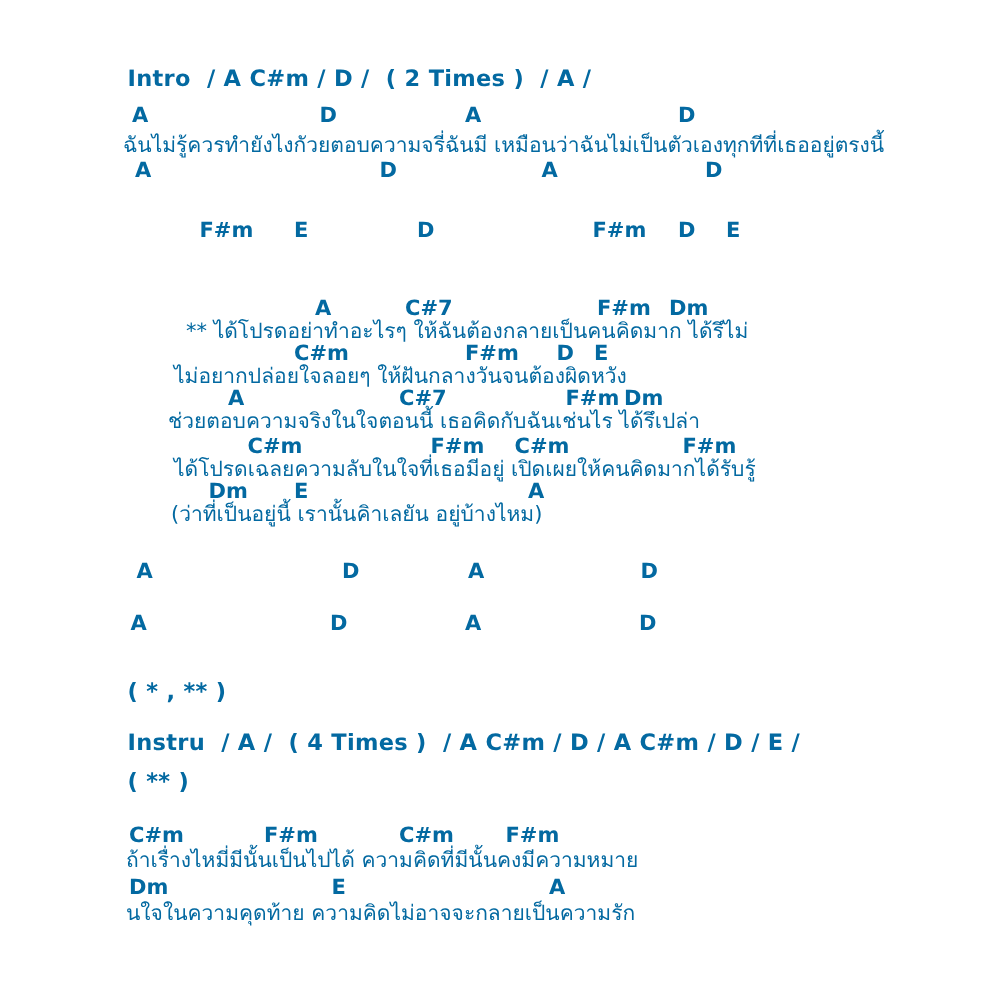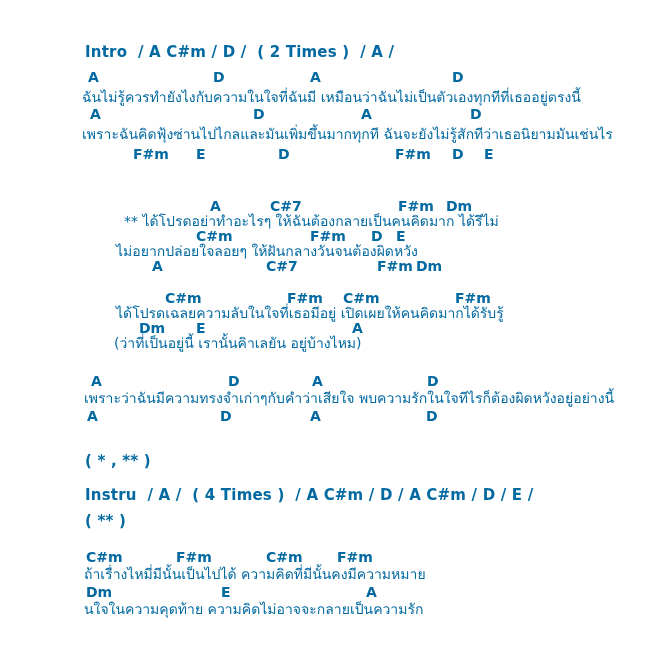--- a/index.html
+++ b/index.html
@@ -24,29 +24,28 @@
 <div class="page">
 
   <div class="ln hdr" style="left:85px;top:45px">Intro  / A C#m / D /  ( 2 Times )  / A /</div>
 
   <div class="row" style="top:70px">
     <span class="chord" style="left:88px">A</span>
     <span class="chord" style="left:213px">D</span>
     <span class="chord" style="left:310px">A</span>
     <span class="chord" style="left:452px">D</span>
   </div>
-  <div class="ln lyric" style="left:82px;top:90px">ฉันไม่รู้ควรทำยังไงกับความในใจที่ฉันมี เหมือนว่าฉันไม่เป็นตัวเองทุกทีที่เธออยู่ตรงนี้</div>
+  <div class="ln lyric" style="left:82px;top:90px">ฉันไม่รู้ควรทำยังไงกัวยตอบความจรี่ฉันมี เหมือนว่าฉันไม่เป็นตัวเองทุกทีที่เธออยู่ตรงนี้</div>
 
   <div class="row" style="top:107px">
     <span class="chord" style="left:90px">A</span>
     <span class="chord" style="left:253px">D</span>
     <span class="chord" style="left:361px">A</span>
     <span class="chord" style="left:470px">D</span>
   </div>
-  <div class="ln lyric" style="left:82px;top:127px">เพราะฉันคิดฟุ้งซ่านไปไกลและมันเพิ่มขึ้นมากทุกที ฉันจะยังไม่รู้สักทีว่าเธอนิยามมันเช่นไร</div>
 
   <div class="row" style="top:147px">
     <span class="chord" style="left:133px">F#m</span>
     <span class="chord" style="left:196px">E</span>
     <span class="chord" style="left:278px">D</span>
     <span class="chord" style="left:395px">F#m</span>
     <span class="chord" style="left:452px">D</span>
     <span class="chord" style="left:484px">E</span>
   </div>
 
@@ -65,20 +64,21 @@
     <span class="chord" style="left:396px">E</span>
   </div>
   <div class="ln lyric" style="left:116px;top:244px">ไม่อยากปล่อยใจลอยๆ ให้ฝันกลางวันจนต้องผิดหวัง</div>
 
   <div class="row" style="top:259px">
     <span class="chord" style="left:152px">A</span>
     <span class="chord" style="left:266px">C#7</span>
     <span class="chord" style="left:377px">F#m</span>
     <span class="chord" style="left:416px">Dm</span>
   </div>
+  <div class="ln lyric" style="left:112px;top:274px">ช่วยตอบความจริงในใจตอนนี้ เธอคิดกับฉันเช่นไร ได้รึเปล่า</div>
 
   <div class="row" style="top:291px">
     <span class="chord" style="left:165px">C#m</span>
     <span class="chord" style="left:287px">F#m</span>
     <span class="chord" style="left:343px">C#m</span>
     <span class="chord" style="left:455px">F#m</span>
   </div>
   <div class="ln lyric" style="left:116px;top:306px">ได้โปรดเฉลยความลับในใจที่เธอมีอยู่ เปิดเผยให้คนคิดมากได้รับรู้</div>
 
   <div class="row" style="top:321px">
@@ -87,21 +87,20 @@
     <span class="chord" style="left:352px">A</span>
   </div>
   <div class="ln lyric" style="left:114px;top:336px">(ว่าที่เป็นอยู่นี้ เรานั้นคิาเลยัน อยู่บ้างไหม)</div>
 
   <div class="row" style="top:374px">
     <span class="chord" style="left:91px">A</span>
     <span class="chord" style="left:228px">D</span>
     <span class="chord" style="left:312px">A</span>
     <span class="chord" style="left:427px">D</span>
   </div>
-  <div class="ln lyric" style="left:84px;top:391px">เพราะว่าฉันมีความทรงจำเก่าๆกับคำว่าเสียใจ พบความรักในใจทีไรก็ต้องผิดหวังอยู่อย่างนี้</div>
 
   <div class="row" style="top:409px">
     <span class="chord" style="left:87px">A</span>
     <span class="chord" style="left:220px">D</span>
     <span class="chord" style="left:310px">A</span>
     <span class="chord" style="left:426px">D</span>
   </div>
 
   <div class="ln hdr" style="left:85px;top:454px">( * , ** )</div>
 

